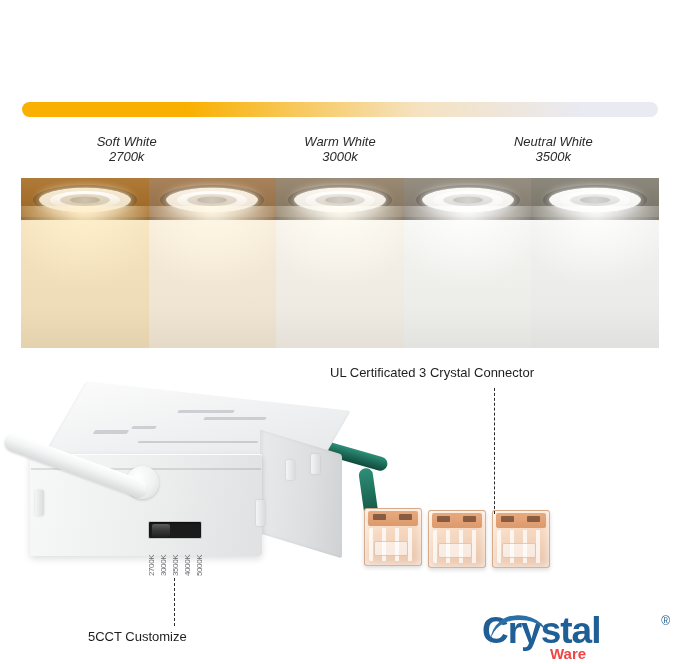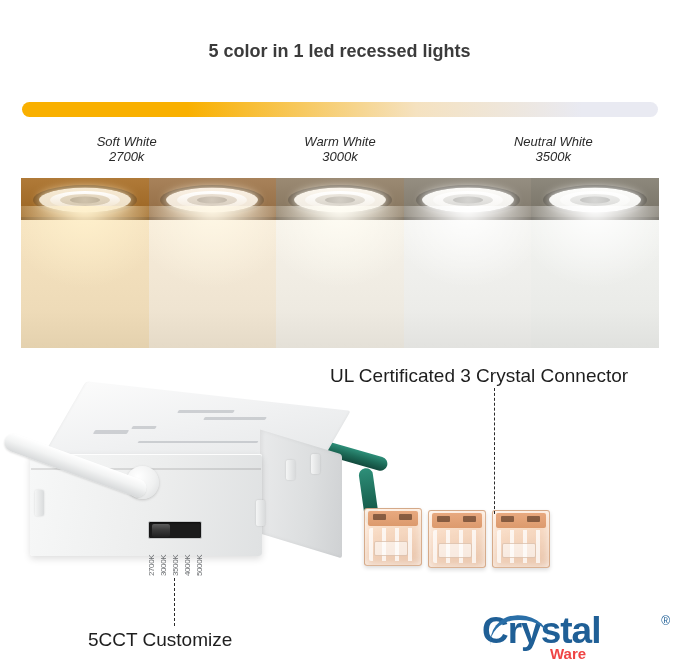--- a/index.html
+++ b/index.html
@@ -215,21 +215,21 @@
   .wire-white {
     background: linear-gradient(180deg,#ffffff 0%,#f1f2f2 50%,#cfd1d2 100%);
   }
   .wire-black {
     background: linear-gradient(180deg,#3a3a3a 0%,#161616 55%,#000 100%);
   }
 
   
   .callout-text {
     position: absolute;
-    font-size: 19px; color: #1e1e1e; white-space: nowrap;
+    font-size: 13px; color: #1e1e1e; white-space: nowrap;
   }
   .leader {
     position: absolute; width: 0;
     border-left: 1.6px dashed #2a2a2a;
   }
 
   
   .logo { position: absolute; left: 482px; top: 612px; width: 190px; height: 50px; }
   .logo-main {
     position: absolute; left: 0; top: 0;
@@ -249,21 +249,20 @@
     border-top: 5px solid #2a6fa8;
     border-radius: 50% 60% 0 0 / 100% 90% 0 0;
     transform: rotate(-6deg);
   }
 </style>
 </head>
 <body>
 
 <div class="page">
 
-  <div class="subtitle">5 color in 1 led recessed lights</div>
 
   <div class="gradient-bar" style="background: linear-gradient(90deg, rgb(249, 176, 0) 0%, rgb(249, 176, 0) 26%, rgb(245, 226, 192) 62%, rgb(233, 234, 242) 88%, rgb(233, 234, 242) 100%);"></div>
 
   <div class="cct-labels">
     <div class="cct-label">
       <span>Soft White</span>
       <span class="k">2700k</span>
     </div>
     <div class="cct-label">
       <span>Warm White</span>

